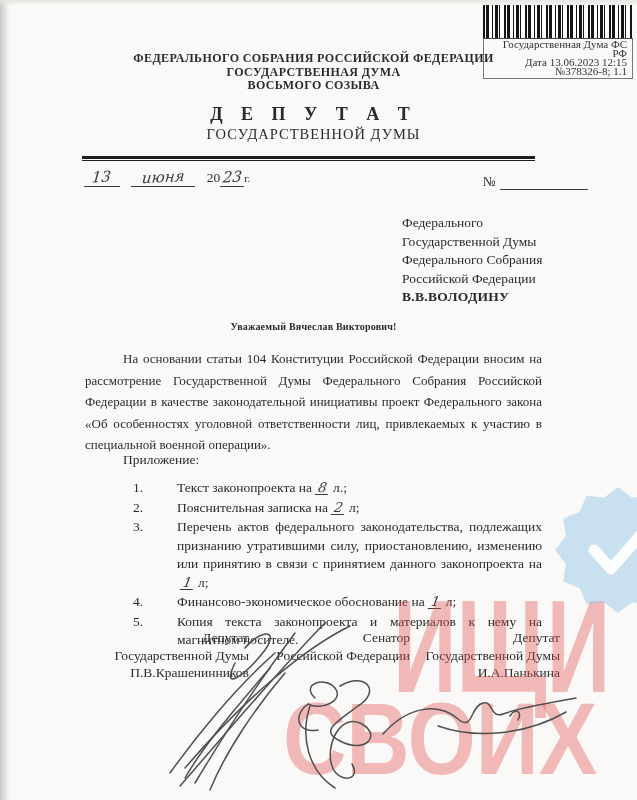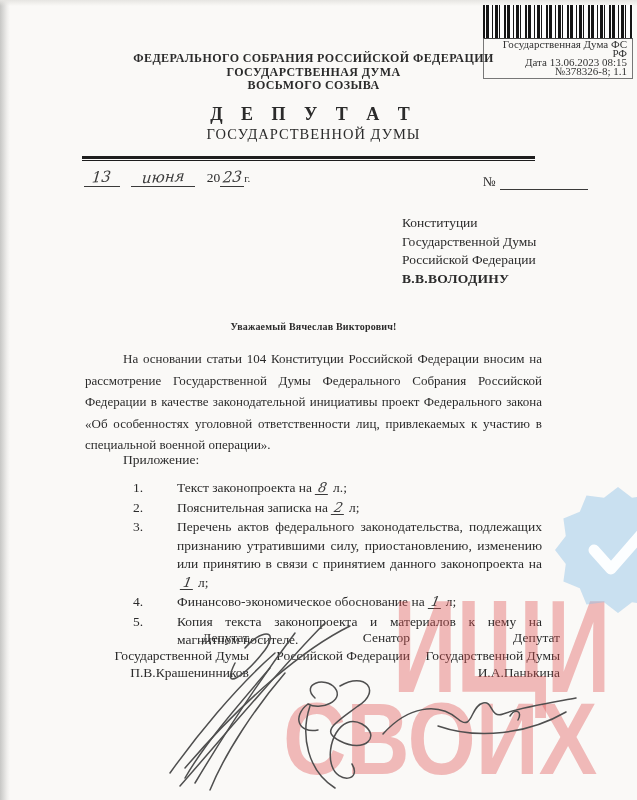--- a/index.html
+++ b/index.html
@@ -92,21 +92,21 @@
 </head>
 <body>
 
 <div class="edge-left"></div>
 <div class="edge-top"></div>
 
 <div class="barcode-wrap">
   <div class="barcode-bars"></div>
   <div class="barcode-text">
     <div>Государственная Дума ФС РФ</div>
-    <div>Дата 13.06.2023 08:15</div>
+    <div>Дата 13.06.2023 12:15</div>
     <div>№378326-8; 1.1</div>
   </div>
 </div>
 
 <div class="org-header">
   <div>ФЕДЕРАЛЬНОГО СОБРАНИЯ РОССИЙСКОЙ ФЕДЕРАЦИИ</div>
   <div>ГОСУДАРСТВЕННАЯ ДУМА</div>
   <div>ВОСЬМОГО СОЗЫВА</div>
 </div>
 <div class="dep-title">Д Е П У Т А Т</div>
@@ -116,22 +116,23 @@
 <div class="date-row">
   <span class="u u-day"><span class="hand">13</span></span>
   <span class="u u-month"><span class="hand">июня</span></span>
   <span class="year-printed">20</span><span class="u u-year"><span class="hand">23</span></span><span class="g-suffix">г.</span>
 </div>
 <div class="num-row">
   <span>№</span><span class="blank-line"></span>
 </div>
 
 <div class="addressee">
-  <div>Конституции</div>
+  <div>Федерального</div>
   <div>Государственной Думы</div>
+  <div>Федерального Собрания</div>
   <div>Российской Федерации</div>
   <div class="name">В.В.ВОЛОДИНУ</div>
 </div>
 
 <div class="salutation">Уважаемый Вячеслав Викторович!</div>
 
 <div class="body-par">На основании статьи 104 Конституции Российской Федерации вносим на рассмотрение Государственной Думы Федерального Собрания Российской Федерации в качестве законодательной инициативы проект Федерального закона «Об особенностях уголовной ответственности лиц, привлекаемых к участию в специальной военной операции».</div>
 
 <div class="att-label">Приложение:</div>
 

